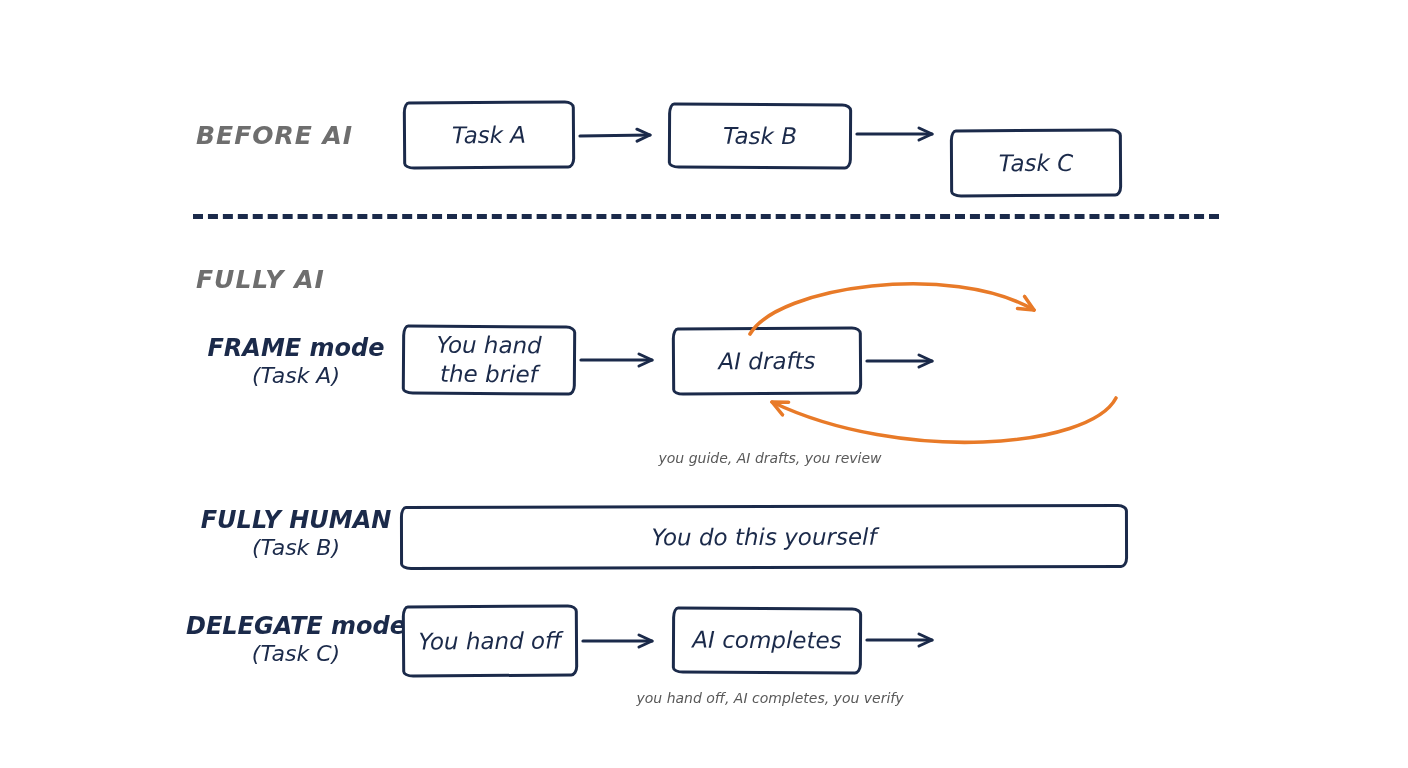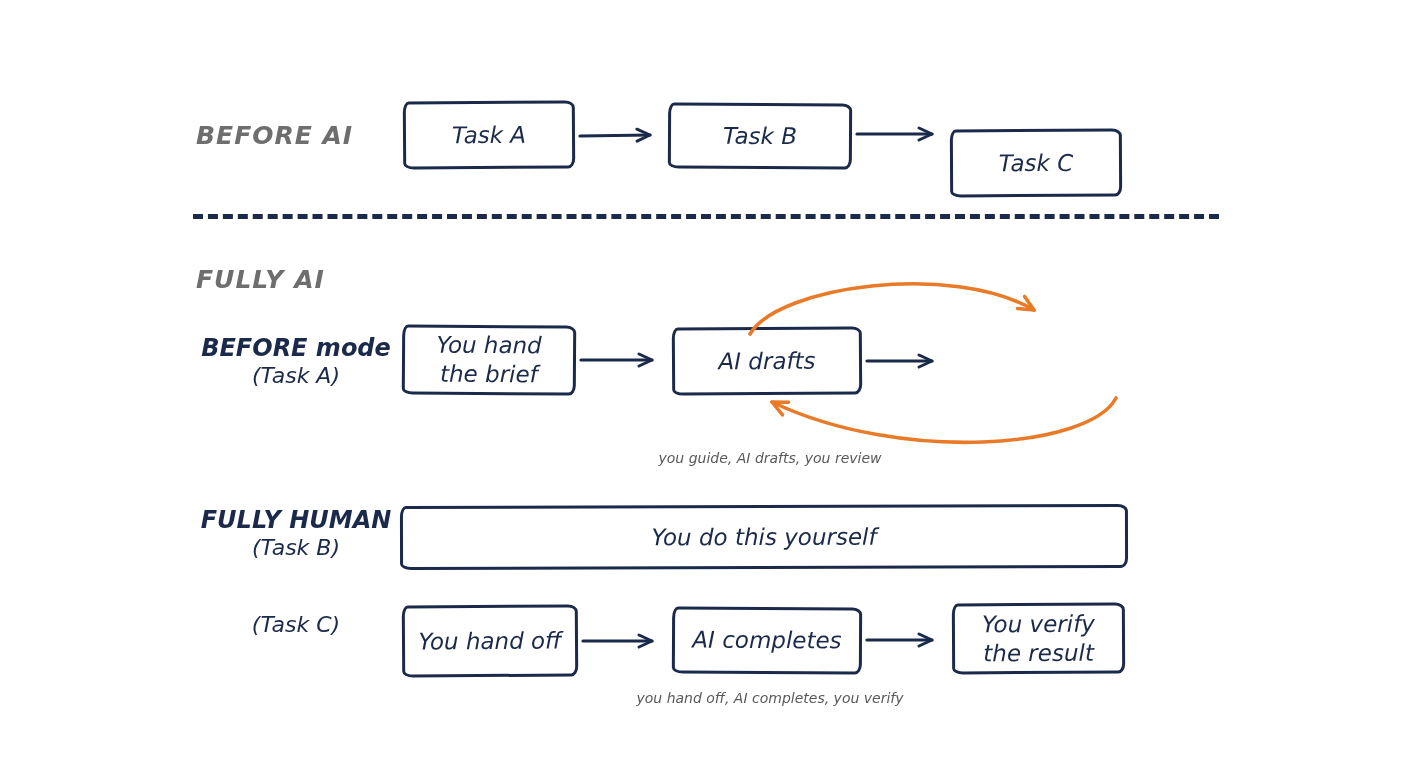--- a/index.html
+++ b/index.html
@@ -115,21 +115,21 @@
   </div>
   <div class="box" style="left:950px; top:100px; width:172px; height:68px; transform:rotate(-0.3deg);margin-top:29px;">
     <span>Task C</span>
   </div>
 
   <div class="divider"></div>
 
   <div class="section-label" style="left:196px; top:265px;">FULLY AI</div>
 
   <div class="mode-label" style="left:186px; top:334px; width:220px;">
-    <span class="mode-line">BEFORE mode</span>
+    <span class="mode-line">FRAME mode</span>
     <span class="task-line">(Task A)</span>
   </div>
 
   <div class="box" style="left:402px; top:325px; width:174px; height:70px; transform:rotate(0.4deg);">
     <span>You hand</span>
     <span>the brief</span>
   </div>
   <div class="box" style="left:672px; top:327px; width:190px; height:68px; transform:rotate(-0.4deg);">
     <span>AI drafts</span>
   </div>
@@ -139,32 +139,29 @@
   <div class="mode-label" style="left:186px; top:506px; width:220px;">
     <span class="mode-line">FULLY HUMAN</span>
     <span class="task-line">(Task B)</span>
   </div>
 
   <div class="box" style="left:400px; top:505px; width:728px; height:64px; transform:rotate(-0.15deg);">
     <span>You do this yourself</span>
   </div>
 
   <div class="mode-label" style="left:176px; top:612px; width:240px;">
+    <span class="mode-line">DELEGATE mode</span>
     <span class="task-line">(Task C)</span>
   </div>
 
   <div class="box" style="left:402px; top:605px; width:176px; height:72px; transform:rotate(-0.4deg);">
     <span>You hand off</span>
   </div>
   <div class="box" style="left:672px; top:607px; width:190px; height:67px; transform:rotate(0.3deg);">
     <span>AI completes</span>
-  </div>
-  <div class="box" style="left:952px; top:603px; width:173px; height:71px; transform:rotate(-0.3deg);">
-    <span>You verify</span>
-    <span>the result</span>
   </div>
 
   <div class="caption" style="left:520px; top:690px; width:500px;">you hand off, AI completes, you verify</div>
 
 
   <svg class="overlay" viewBox="0 0 1408 768">
     <defs>
       <marker id="chev-ink" markerWidth="22" markerHeight="22" refX="15" refY="8" orient="auto" markerUnits="userSpaceOnUse">
         <path d="M2,2 L15,8 L2,14" fill="none" stroke="#1b2a4a" stroke-width="3" stroke-linecap="round" stroke-linejoin="round"></path>
       </marker>

